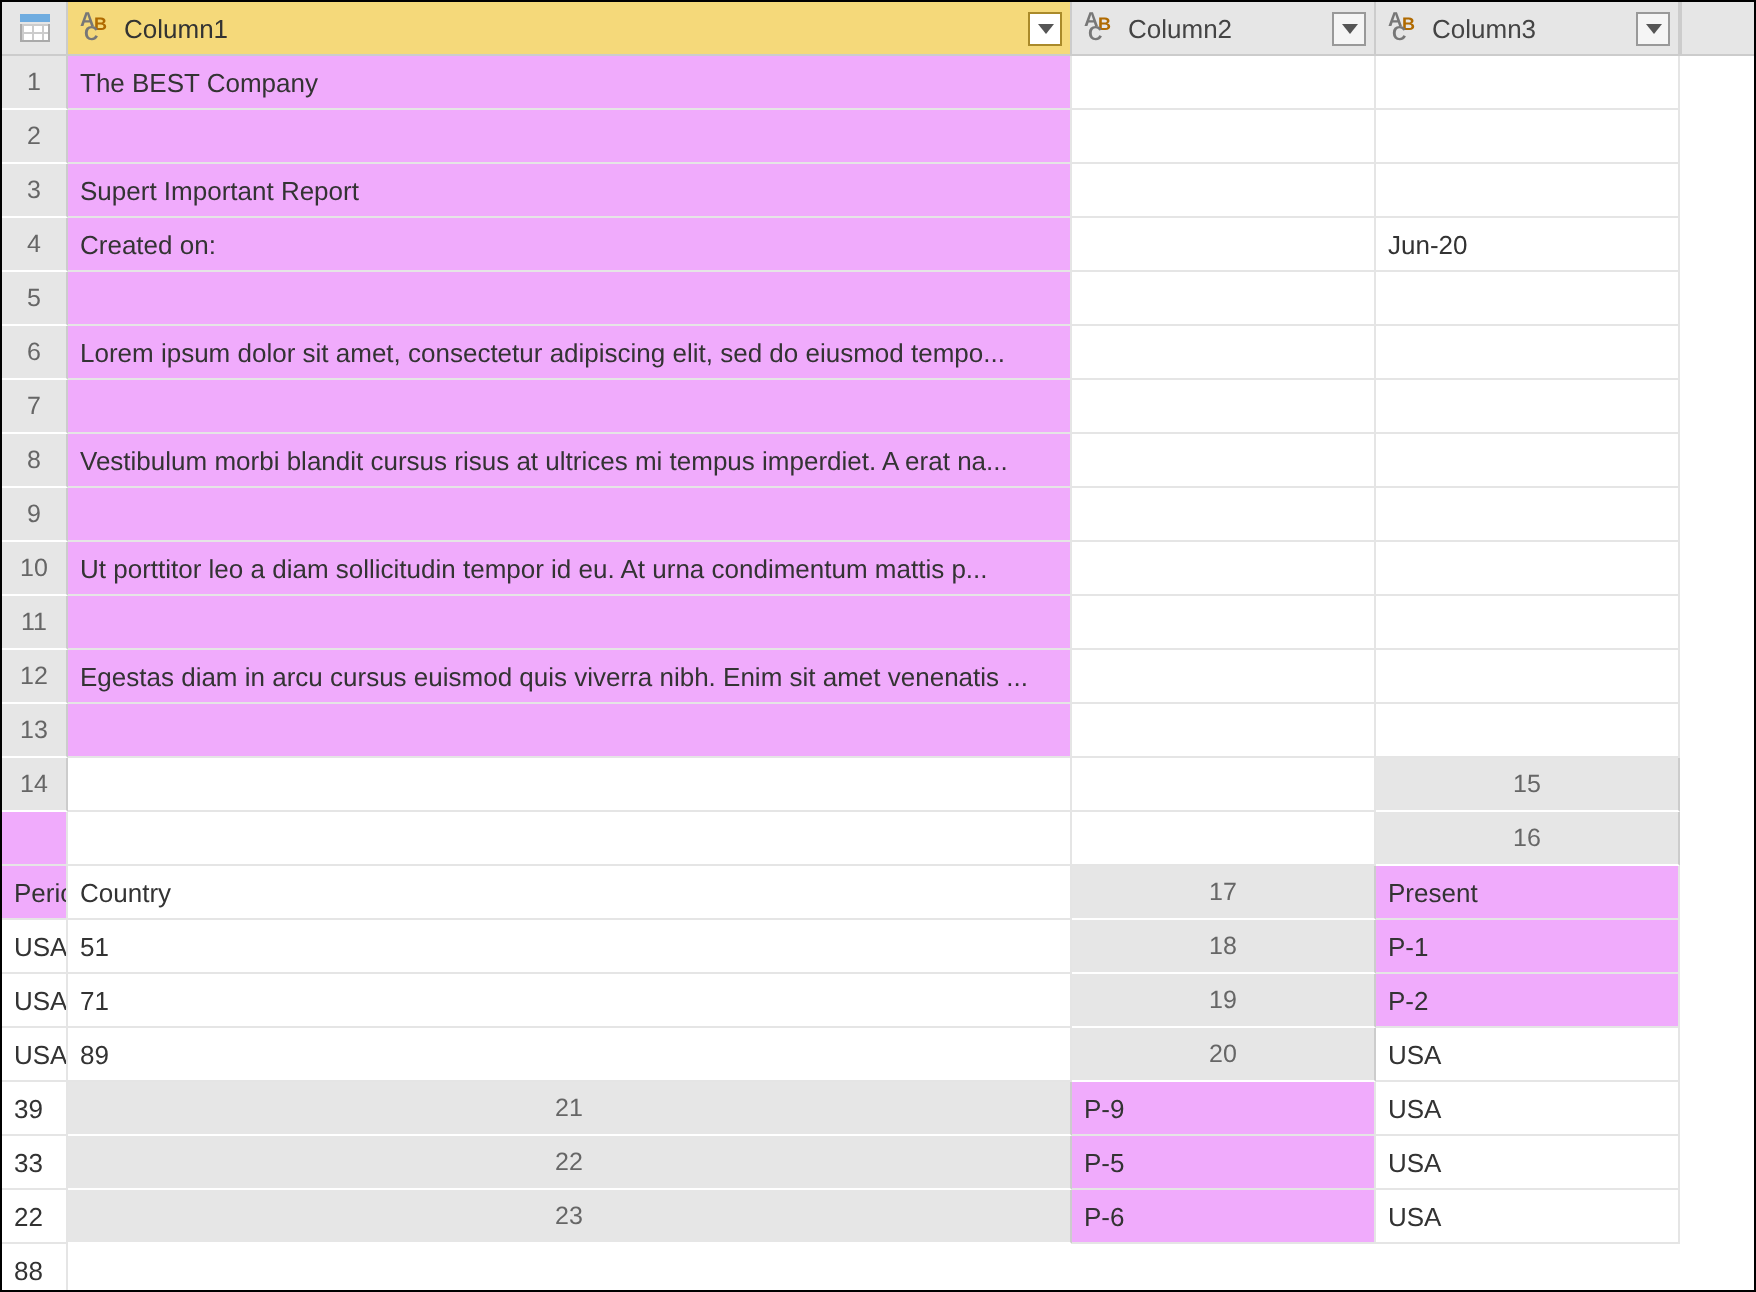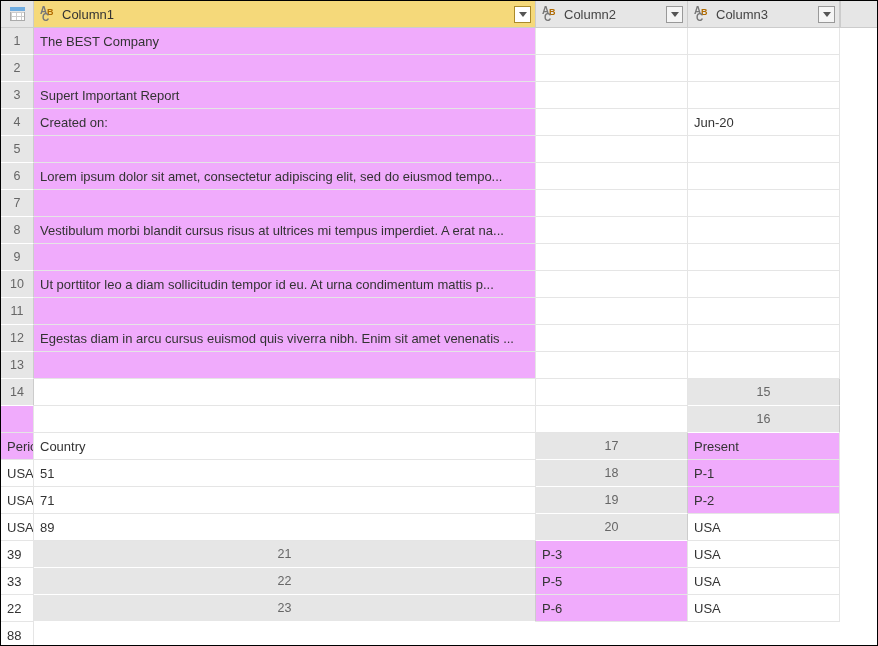--- a/index.html
+++ b/index.html
@@ -285,21 +285,21 @@
       <div class="cell">USA</div>
       <div class="cell">71</div>
       <div class="row-num">19</div>
       <div class="cell sel-col">P-2</div>
       <div class="cell">USA</div>
       <div class="cell">89</div>
       <div class="row-num">20</div>
       <div class="cell">USA</div>
       <div class="cell">39</div>
       <div class="row-num">21</div>
-      <div class="cell sel-col">P-3</div>
+      <div class="cell sel-col">P-9</div>
       <div class="cell">USA</div>
       <div class="cell">33</div>
       <div class="row-num">22</div>
       <div class="cell sel-col">P-5</div>
       <div class="cell">USA</div>
       <div class="cell">22</div>
       <div class="row-num">23</div>
       <div class="cell sel-col">P-6</div>
       <div class="cell">USA</div>
       <div class="cell">88</div>

